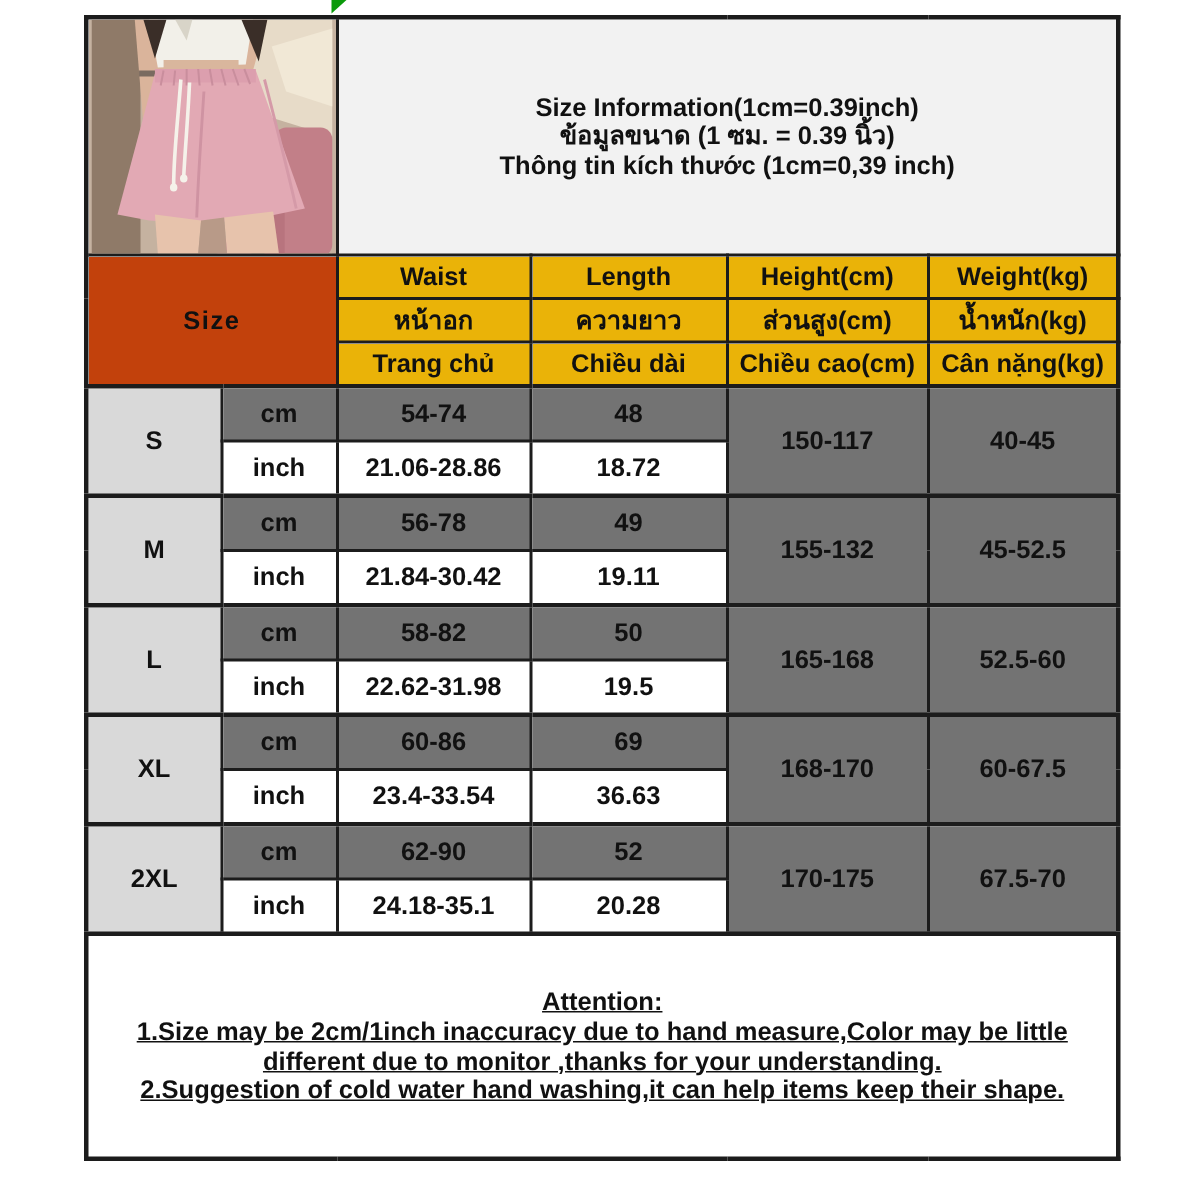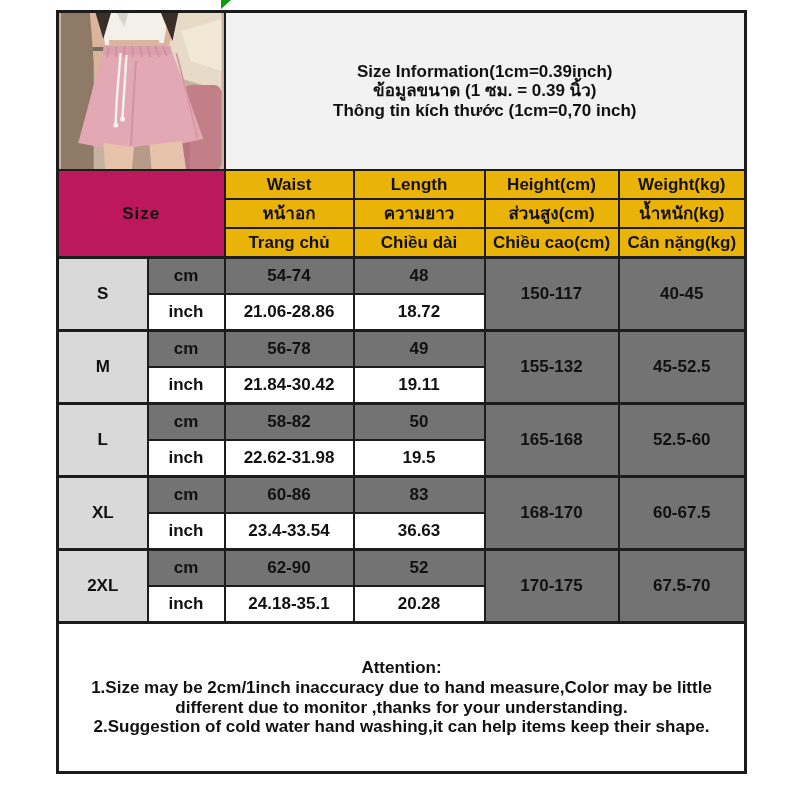--- a/index.html
+++ b/index.html
@@ -16,29 +16,29 @@
   table.size-table td{
     border:2px solid #1c1c1c;
     text-align:center;vertical-align:middle;
     font-weight:bold;font-size:17px;line-height:1.15;
     padding:0 2px;overflow:hidden;
   }
   tr.group-start td{border-top-width:3px;}
   td.photo-cell{padding:0;height:156px;background:#c5b2a0;}
   td.title-cell{background:#f2f2f2;font-size:21px;line-height:31px;}
   td.hdr{background:#eab308;height:27px;}
-  td.corner{background:#be185d;font-size:29px;letter-spacing:1px;}
+  td.corner{background:#c2410c;font-size:29px;letter-spacing:1px;}
   td.size-label{background:#d9d9d9;font-size:19px;}
   tr.r-cm td{height:34px;}
   tr.r-inch td{height:34px;text-align:center;}
   td.shaded{background:#737373;}
   td.plain{background:#ffffff;}
   td.attention-cell{
     text-align:left;vertical-align:top;font-weight:normal;
-    font-size:19px;line-height:26px;height:147px;padding:3px 6px;
+    font-size:19px;line-height:26px;height:147px;padding:3px 6px;text-decoration:underline;
   }
   .note-marker{
     position:absolute;left:165px;top:-10px;width:0;height:0;
     border-top:9px solid #0a9a0a;border-right:10px solid transparent;
   }
   .photo-wrap{position:relative;width:100%;height:156px;}
   .photo-wrap svg{display:block;width:100%;height:100%;}
 </style>
 </head>
 <body>
@@ -101,21 +101,21 @@
               <path d="M44,130 L76,134 L74,156 L46,156 Z" fill="#e7c3ac"></path>
               <path d="M92,132 L126,128 L130,156 L94,156 Z" fill="#e7c3ac"></path>
               <path d="M76,134 L92,132 L94,156 L74,156 Z" fill="#b89a88"></path>
             </g>
           </svg>
         </div>
       </td>
       <td class="title-cell" colspan="4">
         <div>Size Information(1cm=0.39inch)</div>
         <div>ข้อมูลขนาด (1 ซม. = 0.39 นิ้ว)</div>
-        <div>Thông tin kích thước (1cm=0,70 inch)</div>
+        <div>Thông tin kích thước (1cm=0,39 inch)</div>
       </td>
     </tr>
 
     <tr>
       <td class="corner" colspan="2" rowspan="3">Size</td>
       <td class="hdr">Waist</td>
       <td class="hdr">Length</td>
       <td class="hdr">Height(cm)</td>
       <td class="hdr">Weight(kg)</td>
     </tr>
@@ -171,21 +171,21 @@
     <tr class="r-inch">
       <td class="plain">inch</td>
       <td class="plain">22.62-31.98</td>
       <td class="plain">19.5</td>
     </tr>
 
     <tr class="r-cm group-start">
       <td class="size-label" rowspan="2">XL</td>
       <td class="shaded">cm</td>
       <td class="shaded">60-86</td>
-      <td class="shaded">83</td>
+      <td class="shaded">69</td>
       <td class="shaded" rowspan="2">168-170</td>
       <td class="shaded" rowspan="2">60-67.5</td>
     </tr>
     <tr class="r-inch">
       <td class="plain">inch</td>
       <td class="plain">23.4-33.54</td>
       <td class="plain">36.63</td>
     </tr>
 
     <tr class="r-cm group-start">

